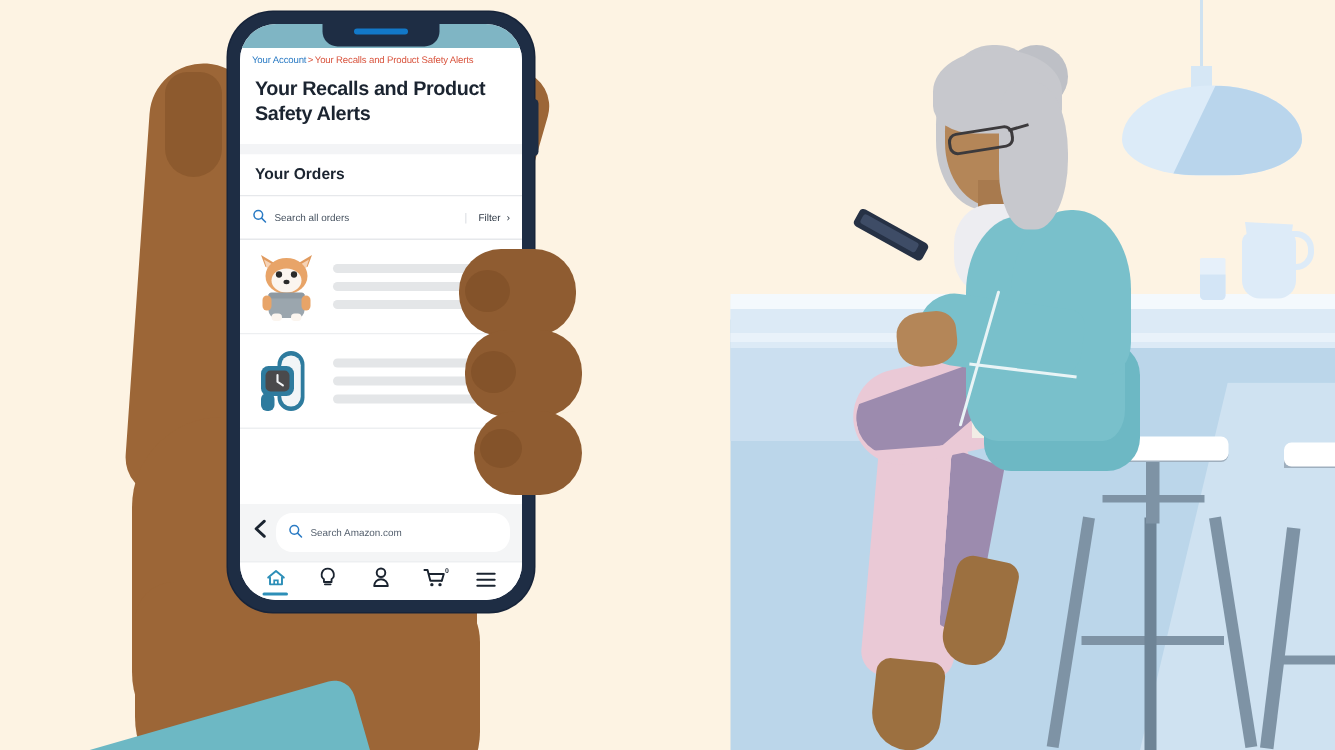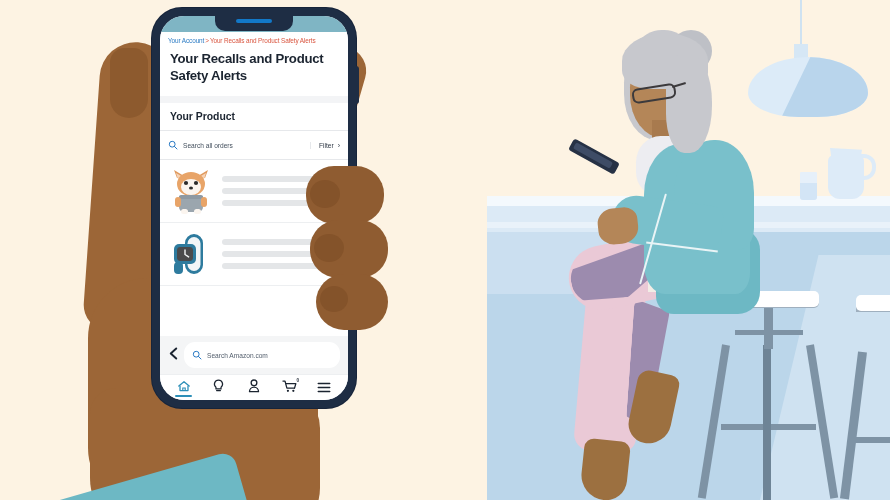--- a/index.html
+++ b/index.html
@@ -469,21 +469,21 @@
     </div>
 
     <div class="breadcrumb">
       <span class="bc-link">Your Account</span><span class="bc-sep">&gt;</span><span class="bc-cur">Your Recalls and Product Safety Alerts</span>
     </div>
 
     <div class="page-title">Your Recalls and Product Safety Alerts</div>
 
     <div class="divider-band"></div>
 
-    <div class="orders-head">Your Product</div>
+    <div class="orders-head">Your Orders</div>
 
     <div class="search-row">
       <div class="search-left">
         <span>
           <svg width="10" height="10" viewBox="0 0 20 20" fill="none">
             <circle cx="8.4" cy="8.4" r="5.8" stroke="#2B7BC4" stroke-width="2"></circle>
             <line x1="12.8" y1="12.8" x2="18" y2="18" stroke="#2B7BC4" stroke-width="2" stroke-linecap="round"></line>
           </svg>
         </span>
         <span class="search-ph">Search all orders</span>

